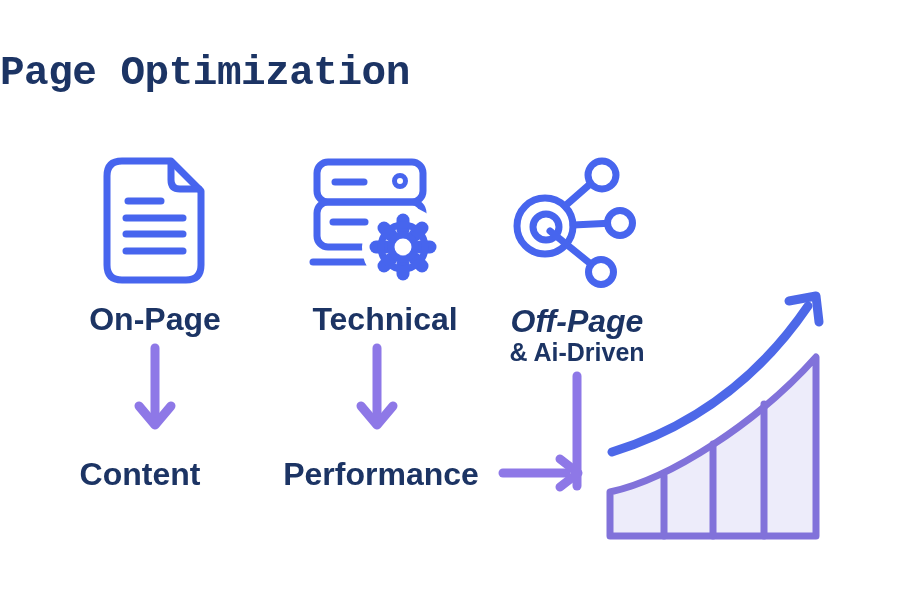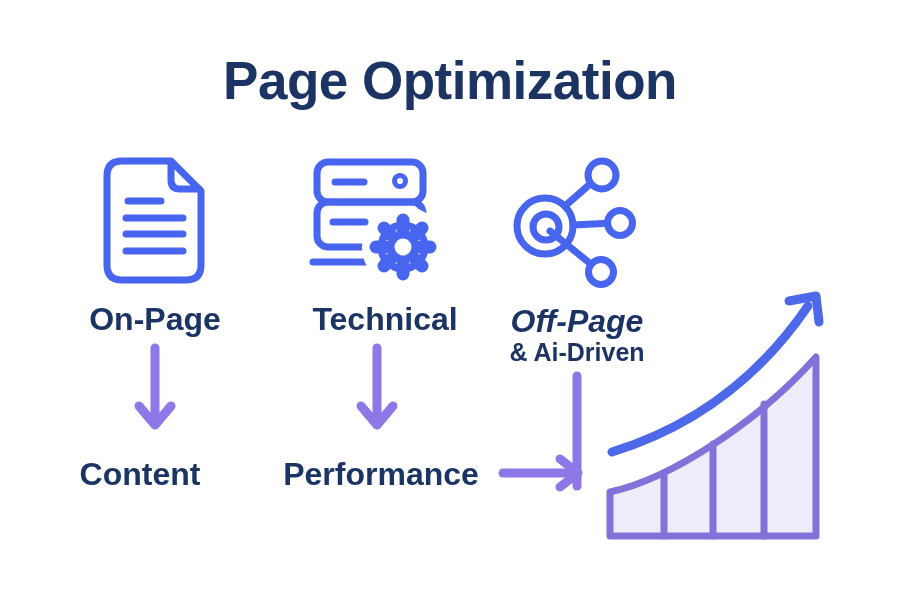--- a/index.html
+++ b/index.html
@@ -5,23 +5,23 @@
   html,body { margin:0; padding:0; }
   body {
     width:900px; height:600px;
     background: var(--background, #fff);
     font-family: "Liberation Sans", sans-serif;
     position:relative; overflow:hidden;
   }
   .canvas { position:absolute; inset:0; width:900px; height:600px; }
   .title {
     position:absolute; left:0; right:0; top:50px;
-    text-align:center;
-    font-size:53px; font-weight:800; letter-spacing:-0.5px;
+    font-size:41px; font-weight:800; letter-spacing:-0.5px;
     color: var(--navy, #1C3464);
+    font-family: Liberation Mono, monospace;
   }
   .lbl {
     position:absolute; transform:translateX(-50%);
     font-weight:700; color: var(--navy, #1C3464);
     white-space:nowrap; line-height:1.1;
   }
   .lbl-main { font-size:32px; }
   .lbl-sub  { font-size:25px;text-align:right; }
   svg { position:absolute; left:0; top:0; }
   .stroke-blue   { stroke: var(--icon-blue, #4765EE); fill:none; stroke-linecap:round; stroke-linejoin:round; }

